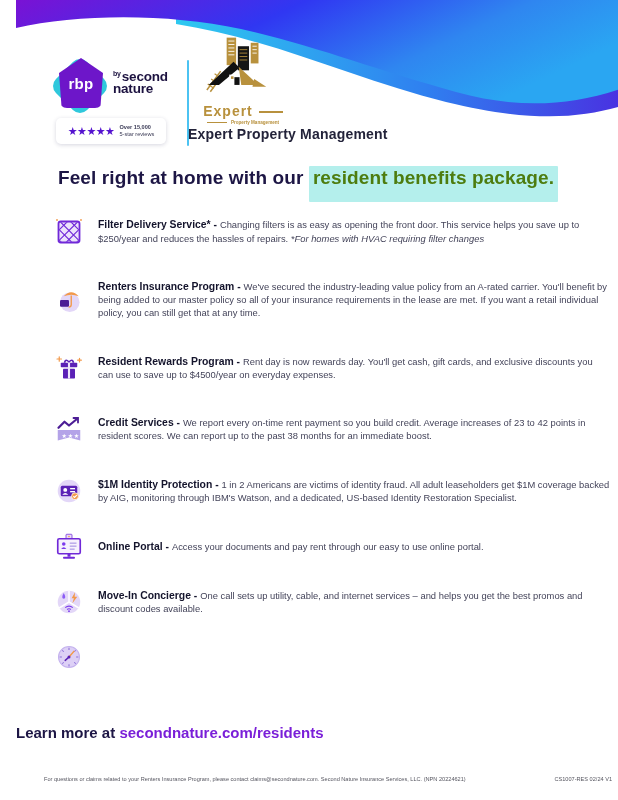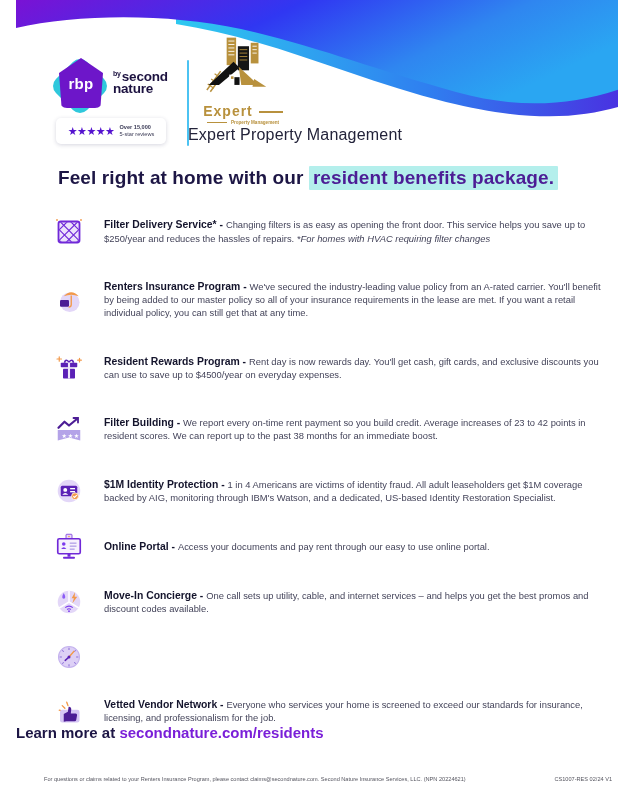--- a/index.html
+++ b/index.html
@@ -21,30 +21,30 @@
                  box-shadow:0 1px 4px rgba(30,30,80,.18);display:flex;align-items:center;justify-content:center;gap:5px;}
   .stars{color:#5513cf;font-size:11px;letter-spacing:-.5px;line-height:1;}
   .rev-text{font-size:5.6px;color:#3a3a55;line-height:1.25;}
   .rev-text b{display:block;font-weight:700;}
   .hdr-divider{position:absolute;left:171px;top:60px;width:2px;height:86px;background:#4cc3f2;border-radius:2px;}
   .expert-block{position:absolute;left:168px;top:34px;width:118px;text-align:center;}
   .x-name{color:#b8913d;font-weight:800;font-size:14px;letter-spacing:1px;margin-top:1px;}
   .x-dash{display:inline-block;width:24px;height:2px;background:#b8913d;margin-left:6px;vertical-align:middle;}
   .x-sub{color:#b8913d;font-weight:700;font-size:4.6px;margin-top:1px;}
   .x-line{display:inline-block;width:20px;height:1.3px;background:#b8913d;margin-right:4px;vertical-align:middle;}
-  .client-name{position:absolute;left:172px;top:126px;font-size:16px;color:#23233a;font-weight:400;letter-spacing:.2px;}
+  .client-name{position:absolute;left:172px;top:126px;font-size:14px;color:#23233a;font-weight:700;letter-spacing:.2px;}
 
   
   .headline{position:absolute;left:42px;top:167px;right:14px;font-size:19px;font-weight:600;
             color:#1d1645;letter-spacing:.1px;}
-  .hl-em{color:#4c1d95;font-weight:800;background:#b4efec;padding:1px 4px 2px;border-radius:1px;}
+  .hl-em{color:#4d7c0f;font-weight:800;background:#b4efec;padding:1px 4px 14px;border-radius:1px;}
 
   
   .benefits{position:absolute;left:38px;top:209px;width:556px;}
-  .b-row{display:flex;align-items:center;gap:20px;margin-bottom:16px;min-height:30px;}
+  .b-row{display:flex;align-items:center;gap:14px;margin-bottom:16px;min-height:30px;}
   .icon-slot{flex:0 0 30px;width:30px;height:32px;display:flex;align-items:center;justify-content:center;}
   .icon-slot svg{width:30px;height:32px;display:block;}
   .b-text{flex:1;font-size:9.4px;line-height:1.36;color:#44445a;}
   .b-title{font-weight:800;color:#14142c;font-size:10.4px;}
   .b-note{font-style:italic;color:#44445a;}
 
   
   .learn{position:absolute;left:0;right:0;top:724px;text-align:left;font-size:15px;color:#1d1645;font-weight:600;}
   .learn a{color:#7a1fd8;font-weight:800;text-decoration:none;}
   .fineprint{position:absolute;left:28px;right:22px;bottom:18px;display:flex;justify-content:space-between;
@@ -169,36 +169,36 @@
     </div>
       <div class="b-row">
       <div class="icon-slot">
           <svg viewBox="0 0 40 40">
       <path d="M5 20 h30 v14 l-15 -4 -15 4 z" fill="#b4a3e8"></path>
       <text x="10" y="30" font-size="8" fill="#ffffff" font-family="DejaVu Sans, sans-serif" letter-spacing="1">★★★</text>
       <path d="M6 17 L14 9 L20 14 L31 5" stroke="#4c1d95" stroke-width="3" fill="none" stroke-linecap="round" stroke-linejoin="round"></path>
       <path d="M26 4 l6 0 l0 6" stroke="#4c1d95" stroke-width="2.4" fill="none" stroke-linecap="round"></path>
     </svg>
         </div>
-      <p class="b-text"><b class="b-title">Filter Building - </b><span class="b-desc">We report every on-time rent payment so you build credit. Average increases of 23 to 42 points in resident scores. We can report up to the past 38 months for an immediate boost.</span></p>
+      <p class="b-text"><b class="b-title">Credit Services - </b><span class="b-desc">We report every on-time rent payment so you build credit. Average increases of 23 to 42 points in resident scores. We can report up to the past 38 months for an immediate boost.</span></p>
     </div>
       <div class="b-row">
       <div class="icon-slot">
           <svg viewBox="0 0 40 40">
       <circle cx="20" cy="20" r="15" fill="#e3d7f8"></circle>
       <rect x="9" y="13" width="22" height="14" rx="2" fill="#5b21b6"></rect>
       <circle cx="15" cy="18.5" r="2.6" fill="#fff"></circle>
       <path d="M11 25 q4 -4.5 8 0 z" fill="#fff"></path>
       <rect x="21.5" y="16" width="6.5" height="1.8" fill="#fff"></rect>
       <rect x="21.5" y="20" width="6.5" height="1.8" fill="#fff"></rect>
       <circle cx="28" cy="27" r="4.6" fill="#f2994a" stroke="#fff" stroke-width="1"></circle>
       <path d="M25.8 27 l1.6 1.6 l3 -3.2" stroke="#fff" stroke-width="1.5" fill="none"></path>
     </svg>
         </div>
-      <p class="b-text"><b class="b-title">$1M Identity Protection - </b><span class="b-desc">1 in 4 Americans are victims of identity fraud. All adult leaseholders get $1M coverage backed by AIG, monitoring through IBM's Watson, and a dedicated, US-based Identity Restoration Specialist.</span></p>
+      <p class="b-text"><b class="b-title">$1M Identity Protection - </b><span class="b-desc">1 in 2 Americans are victims of identity fraud. All adult leaseholders get $1M coverage backed by AIG, monitoring through IBM's Watson, and a dedicated, US-based Identity Restoration Specialist.</span></p>
     </div>
       <div class="b-row">
       <div class="icon-slot">
           <svg viewBox="0 0 40 40">
       <rect x="16" y="3" width="8" height="6" rx="1" fill="#e8ddf8" stroke="#7028d8" stroke-width="1"></rect>
       <circle cx="20" cy="6" r="1.1" fill="#f2994a"></circle>
       <rect x="5" y="9" width="30" height="20" rx="2" fill="#f6f1fd" stroke="#7028d8" stroke-width="2.2"></rect>
       <circle cx="13" cy="16" r="2.4" fill="#7c3aed"></circle>
       <path d="M9.5 22.5 q3.5 -4.5 7 0 z" fill="#7c3aed"></path>
       <rect x="21" y="14" width="9" height="1.8" fill="#b4a3e8"></rect>
@@ -227,30 +227,20 @@
       <div class="icon-slot">
           <svg viewBox="0 0 40 40">
       <circle cx="20" cy="20" r="14" fill="#ddd0f6" stroke="#c4b2ee" stroke-width="1.4"></circle>
       <path d="M20 7.5 v3 M20 29.5 v3 M7.5 20 h3 M29.5 20 h3 M11 11 l2 2 M29 11 l-2 2 M11 29 l2 -2 M29 29 l-2 -2" stroke="#8b6fd8" stroke-width="1.4"></path>
       <path d="M20 20 L26.5 12.5" stroke="#f2994a" stroke-width="2" stroke-linecap="round"></path>
       <path d="M20 20 L15 24.5" stroke="#5b21b6" stroke-width="2" stroke-linecap="round"></path>
       <circle cx="20" cy="20" r="2" fill="#5b21b6"></circle>
     </svg>
         </div>
     </div>
-      <div class="b-row">
-      <div class="icon-slot">
-          <svg viewBox="0 0 40 40">
-      <path d="M11 11.5 l3.5 3.5 M17 7 l1.6 4.5 M7 17.5 l4.5 1.5" stroke="#f2994a" stroke-width="1.8" stroke-linecap="round"></path>
-      <rect x="8" y="17" width="26" height="17" rx="3" fill="#d6c6f4"></rect>
-      <path d="M13 33 V22.5 l5.5 -3 l1 -6.5 q3.5 -0.3 3.5 3.8 l-0.6 5.2 h6.4 q2.3 0 1.9 2.5 l-1.1 6 q-0.3 1.8 -2.2 1.8 h-11 z" fill="#4c1d95"></path>
-    </svg>
-        </div>
-      <p class="b-text"><b class="b-title">Vetted Vendor Network - </b><span class="b-desc">Everyone who services your home is screened to exceed our standards for insurance, licensing, and professionalism for the job.</span></p>
-    </div>
     </div>
 
   <div class="learn">
     <span>Learn more at </span><a href="#">secondnature.com/residents</a>
   </div>
 
   <div class="fineprint">
     <span>For questions or claims related to your Renters Insurance Program, please contact claims@secondnature.com. Second Nature Insurance Services, LLC. (NPN 20224621)</span>
     <span>CS1007-RES 02/24 V1</span>
   </div>

